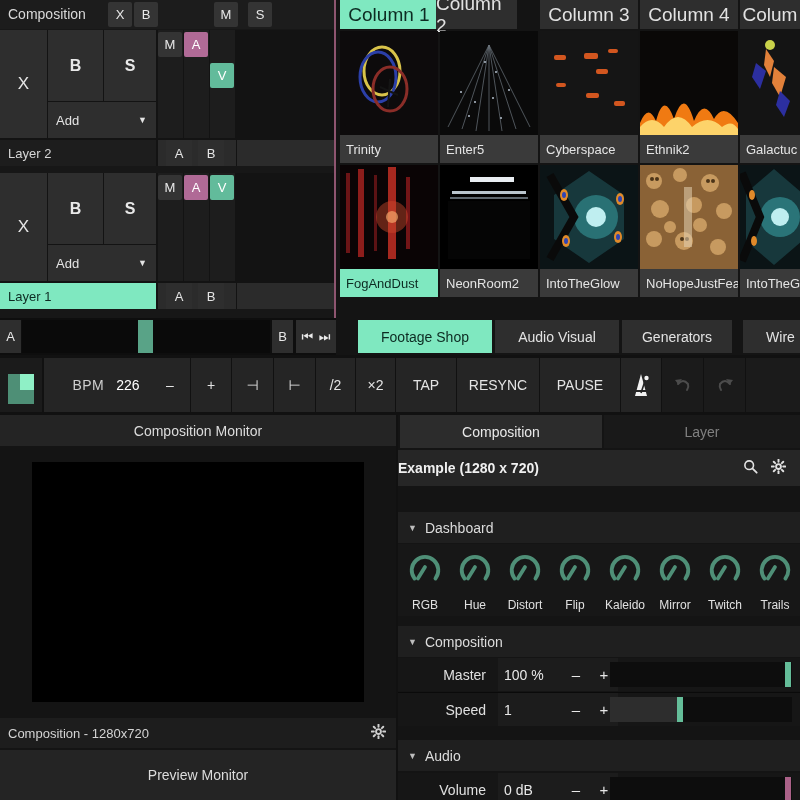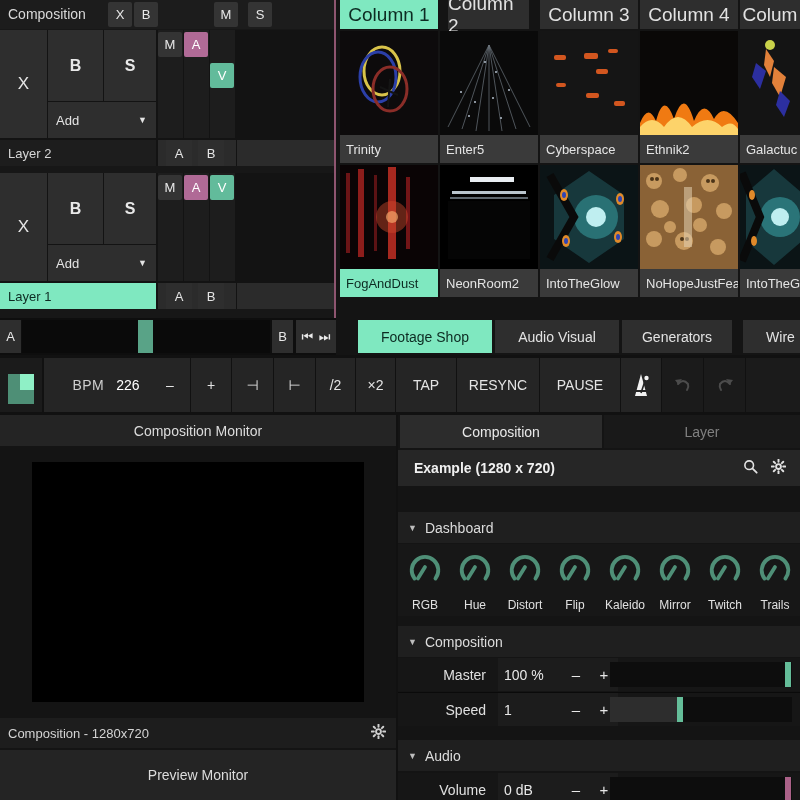--- a/index.html
+++ b/index.html
@@ -201,21 +201,21 @@
   .itab{
     position:absolute; top:0; height:33px; background:#242424;
     color:#d8d8d8; font-size:14px;
     display:flex; align-items:center; justify-content:center;
   }
   .itab.sel{ background:#2c2c2c; color:#e9e9e9; }
   .itab.dim{ background:#191919; color:#808080; }
 
   .itittle{
     position:absolute; left:0; top:35px; width:402px; height:36px; background:#262626;
-    display:flex; align-items:center; padding-left:16px;
+    display:flex; align-items:center; 
     color:#f0f0f0; font-size:14px; font-weight:bold;
   }
   .itittle .ico{ position:absolute; top:50%; transform:translateY(-50%); }
   .itittle .ico.search{ right:42px; }
   .itittle .ico.gear{ right:14px; }
 
   .section{
     position:absolute; left:0; width:402px; height:31px; background:#1f1f1f;
     display:flex; align-items:center; padding-left:10px;
     color:#dcdcdc; font-size:14px;
@@ -328,21 +328,21 @@
           <span>⏮</span>
           <span>⏭</span>
         </div>
       </div>
     </div>
 
     <div class="pinkline"></div>
 
     <div class="grid">
       <div class="colhead sel" style="left:4px;width:98px">Column 1</div>
-      <div class="colhead" style="left:112px;width:81px">Column 2</div>
+      <div class="colhead" style="left:100px;width:81px">Column 2</div>
       <div class="colhead" style="left:204px;width:98px">Column 3</div>
       <div class="colhead" style="left:304px;width:98px">Column 4</div>
       <div class="colhead" style="left:404px;width:60px">Colum</div>
 
       <div class="cliprow r1">
         <div class="clip" style="left:4px;width:98px">
           <div class="thumb">
             <svg class="art" viewBox="0 0 98 104">
               <rect width="98" height="104" fill="#0d0b0c"></rect>
               <ellipse cx="42" cy="40" rx="18" ry="24" fill="none" stroke="#d8c34a" stroke-width="3"></ellipse>

